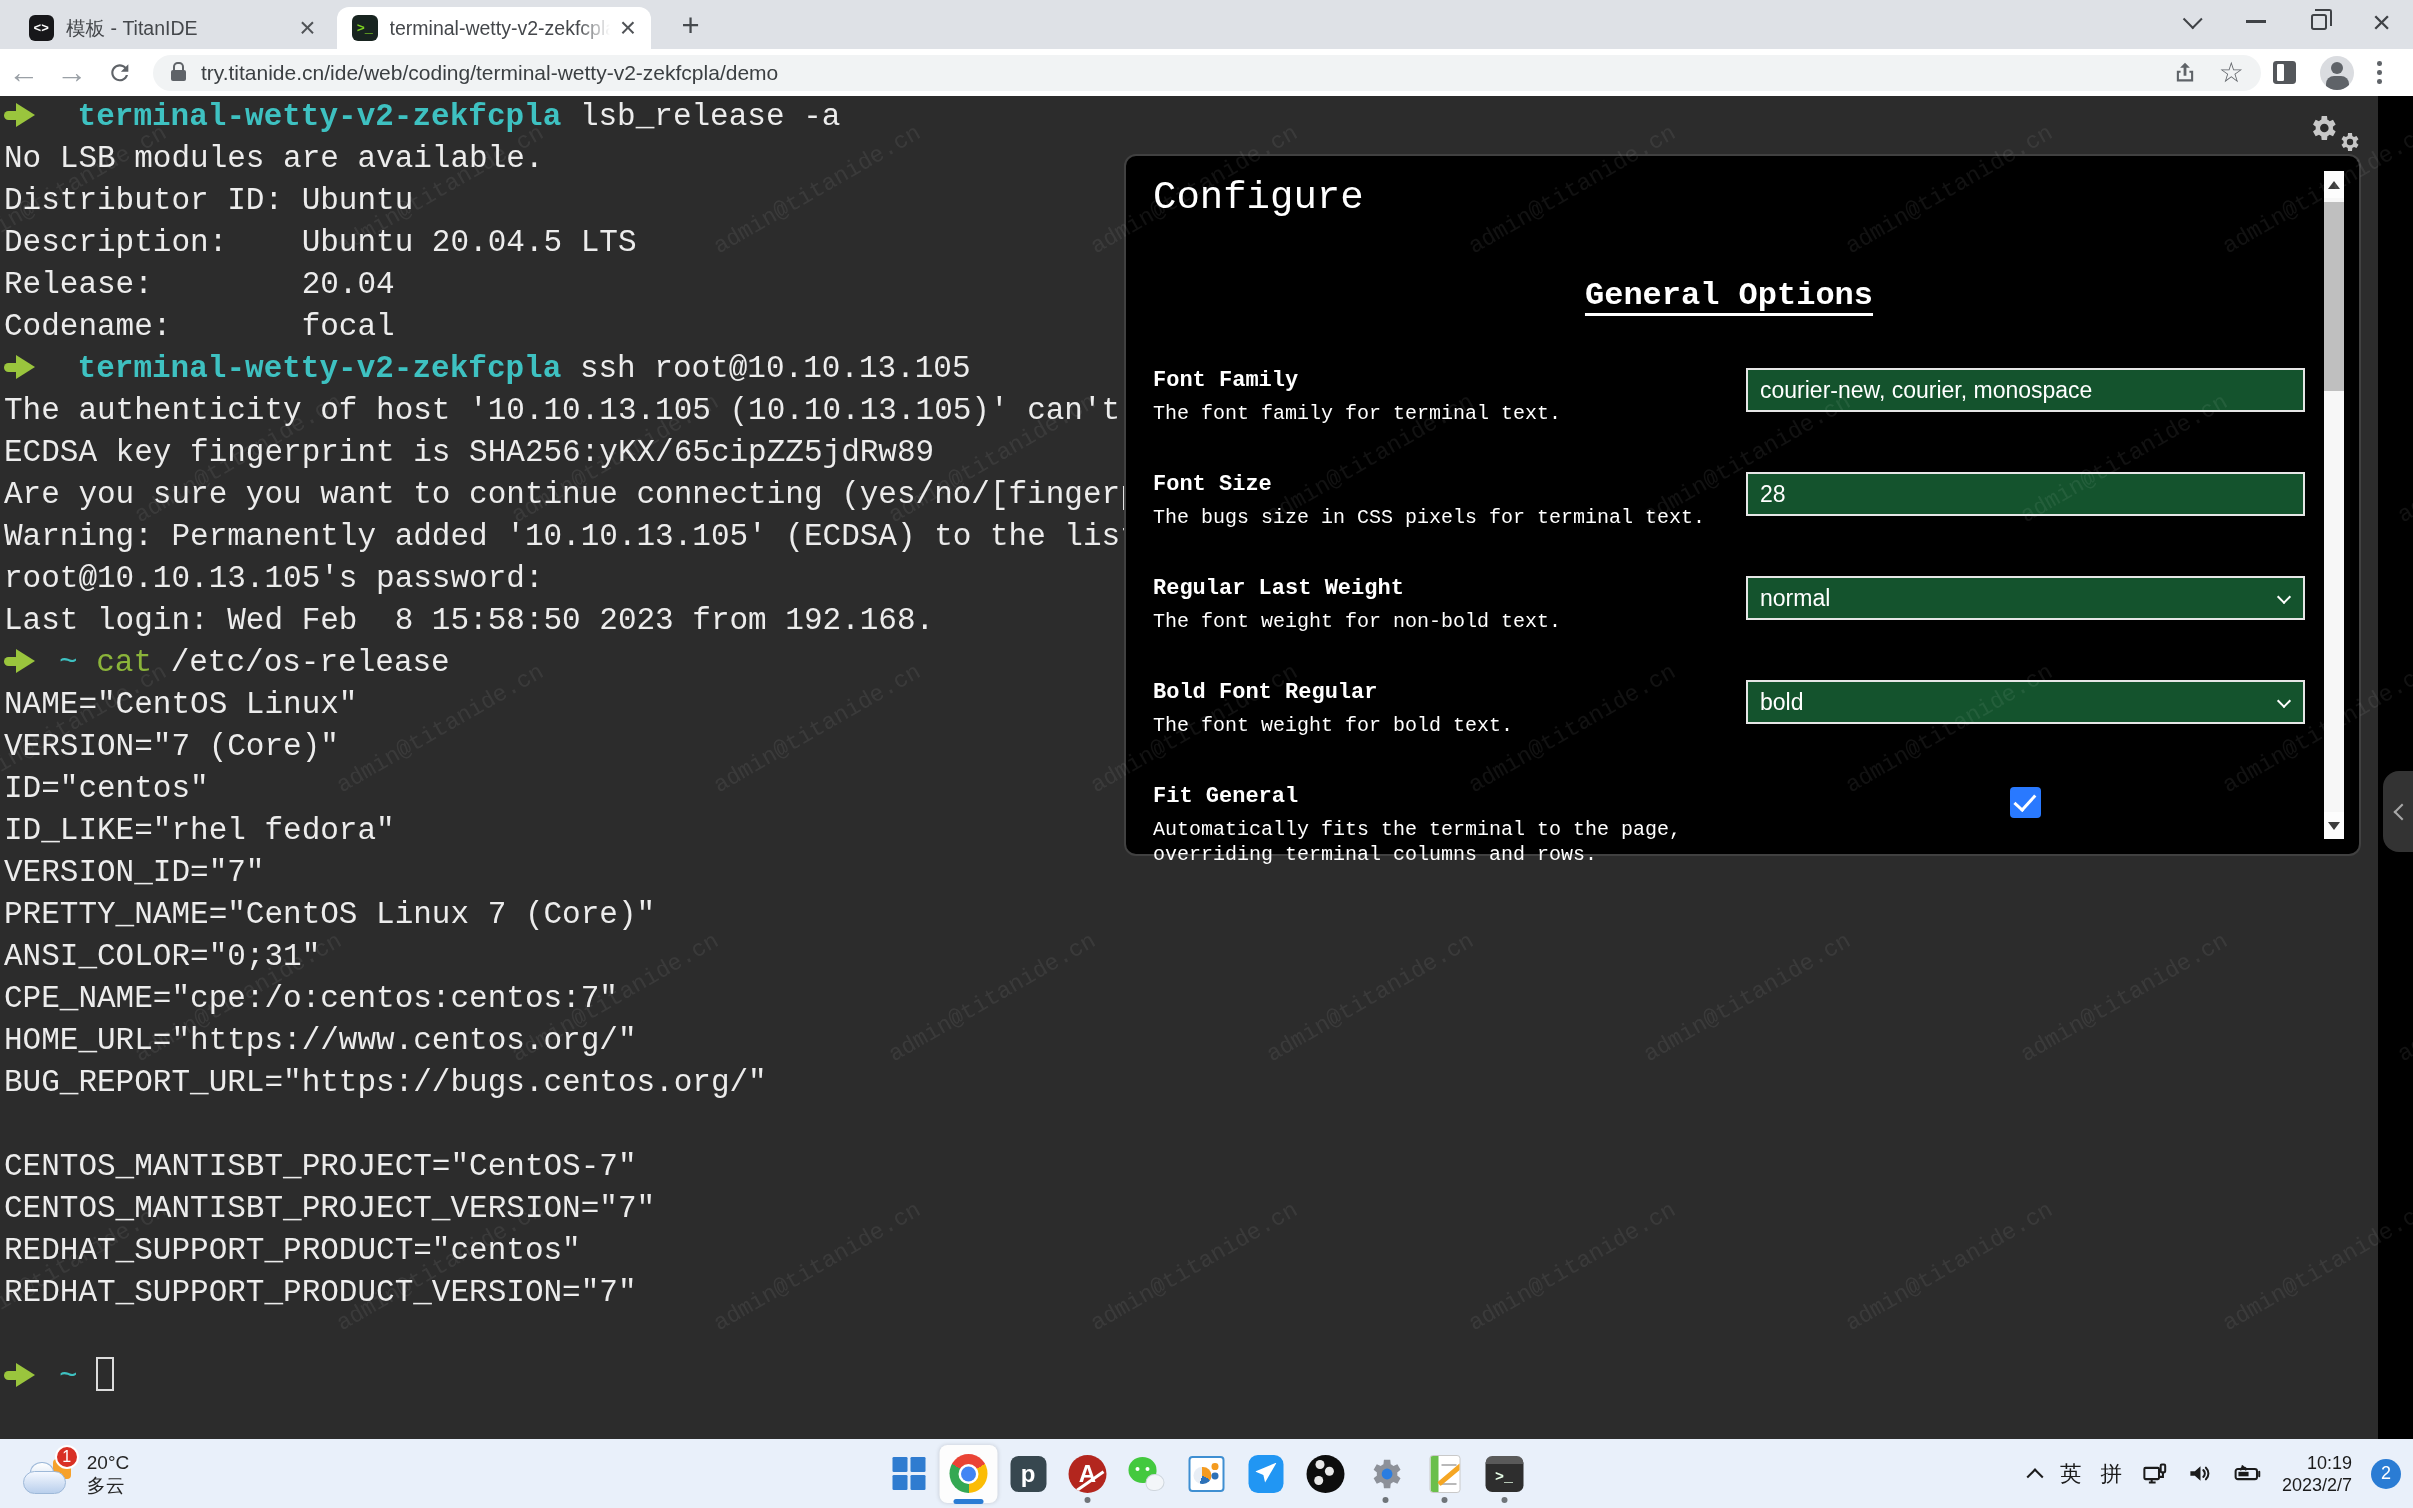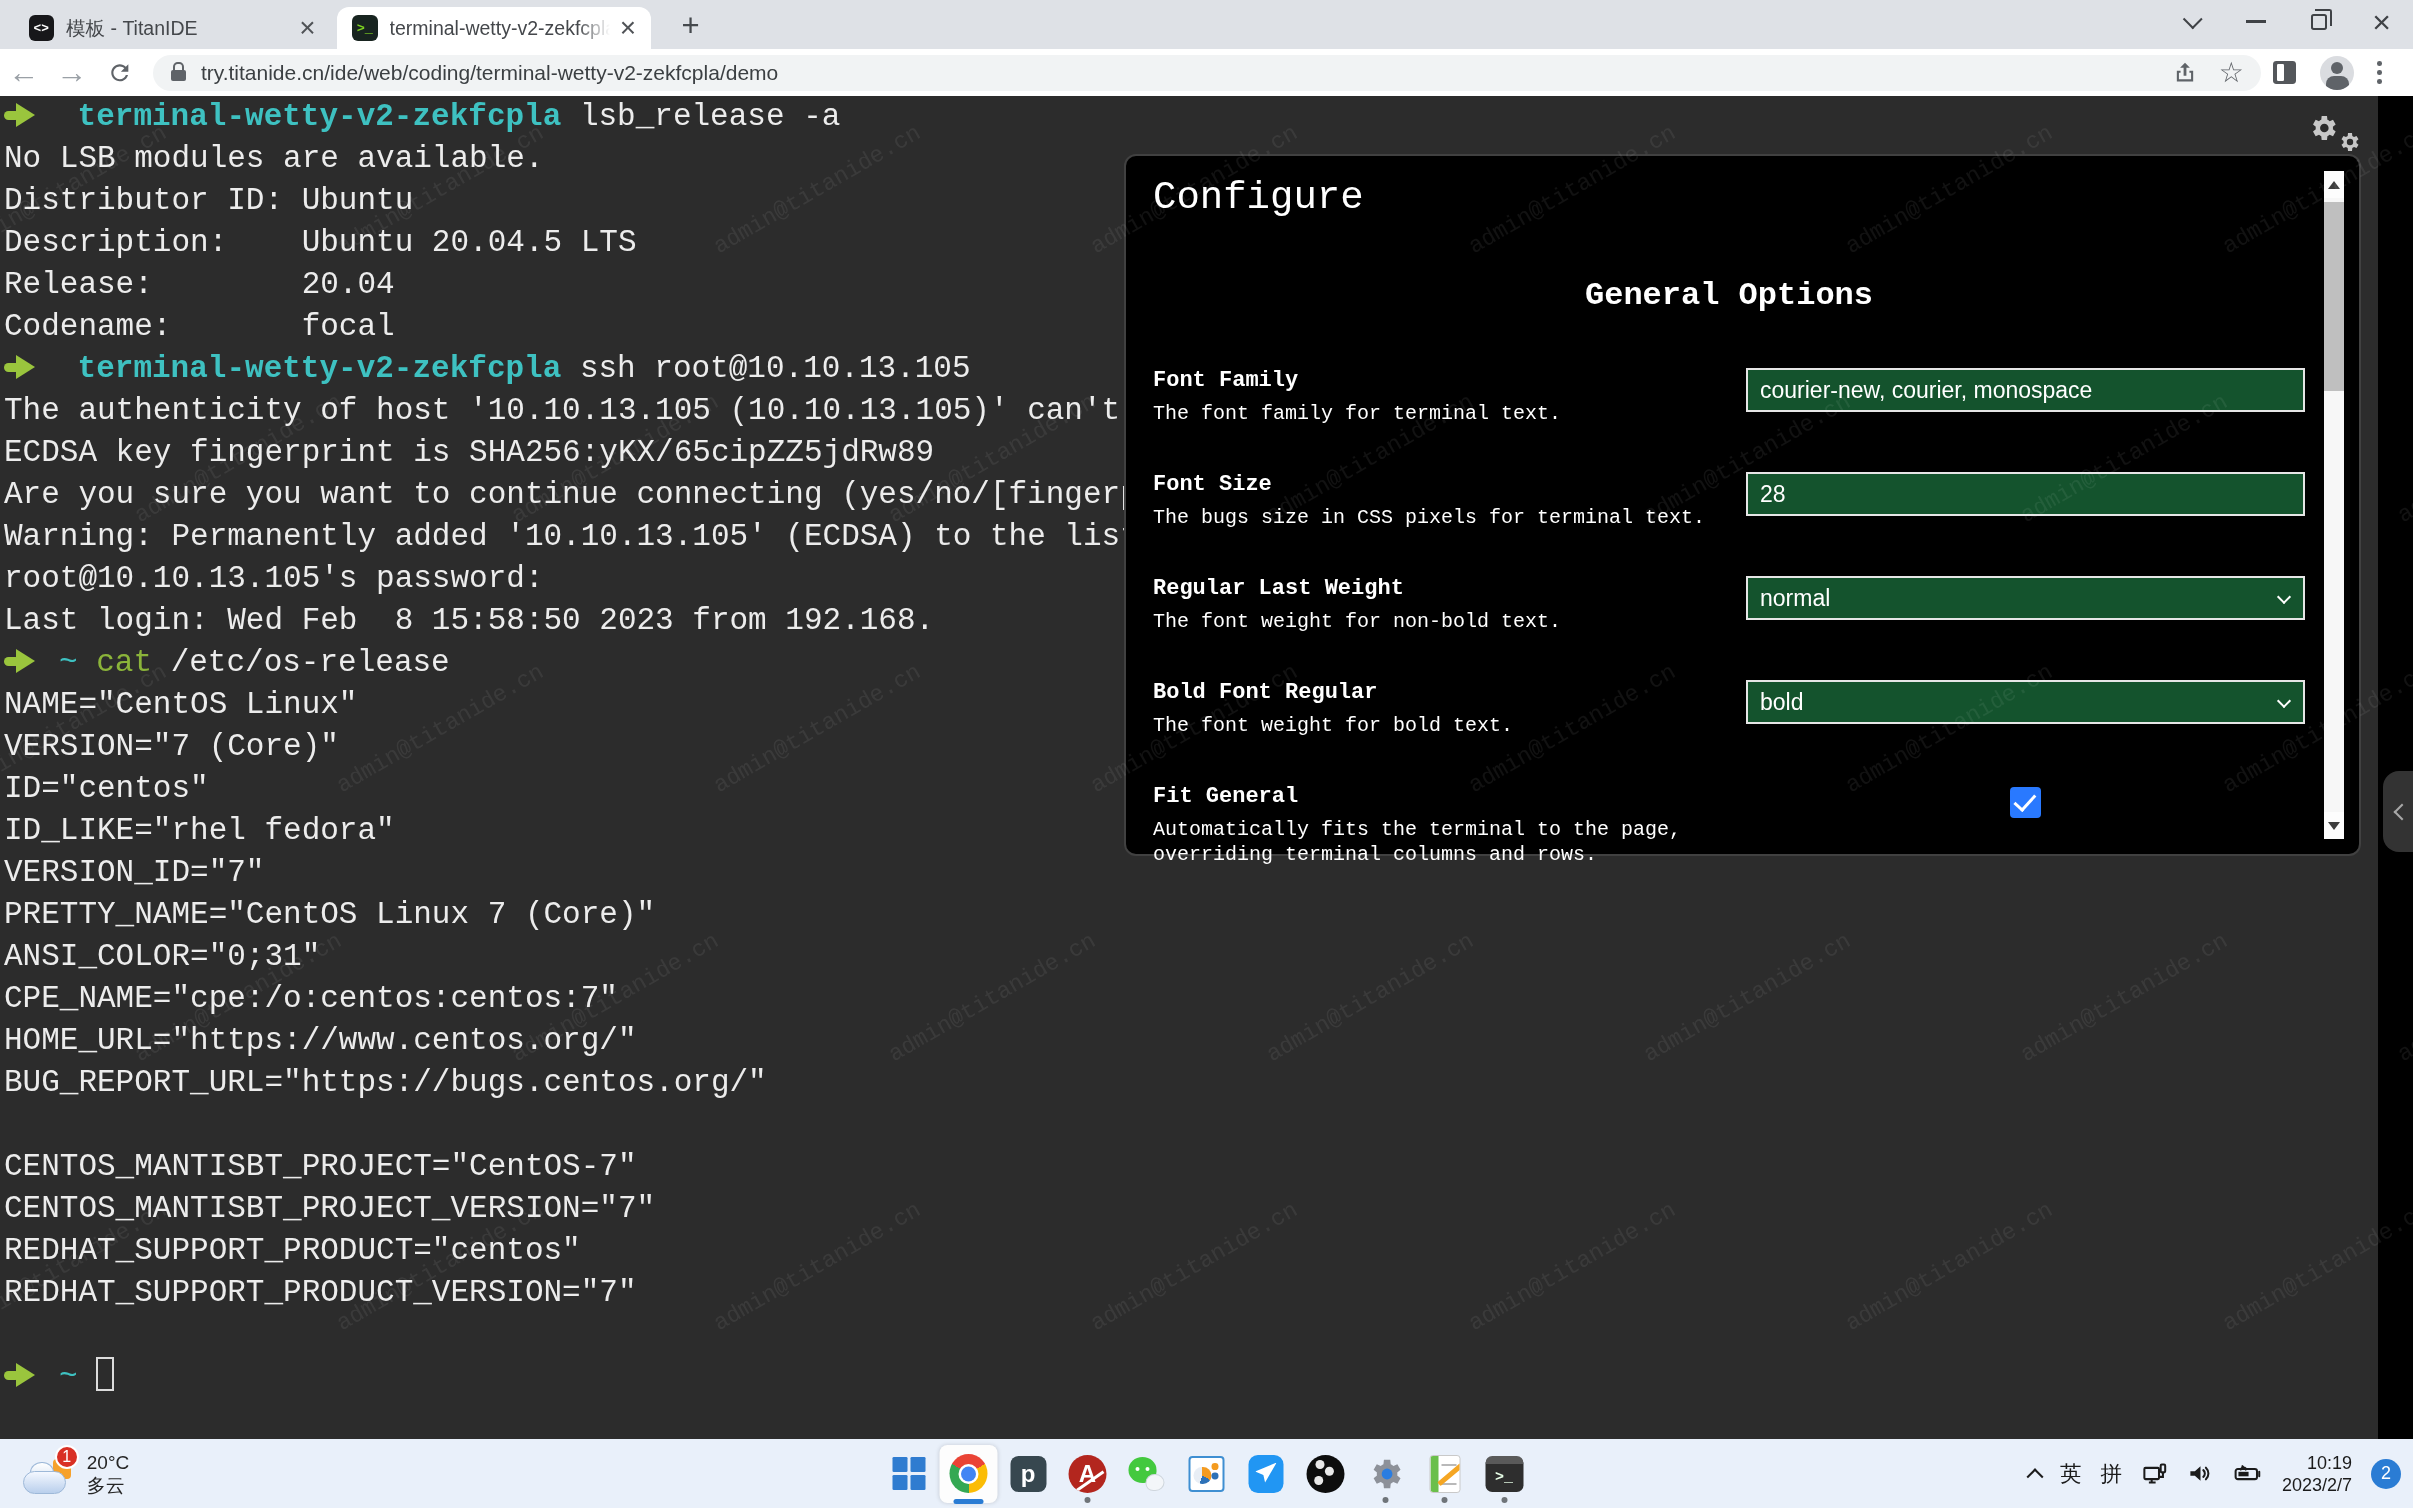--- a/index.html
+++ b/index.html
@@ -61,21 +61,21 @@
   .g-big { left:0; top:0; }
   .g-small { left:30px; top:17.5px; }
 
   .rstrip { position:absolute; top:0; bottom:0; left:2378px; width:35px; background:#000; z-index:2; }
   .handle { position:absolute; left:2383px; top:675px; width:31px; height:81px; background:#333333; border-radius:16px 0 0 16px; display:flex; align-items:center; justify-content:center; z-index:3; }
   .handle-chev { width:12px; height:12px; border-left:2.7px solid #a8a8a8; border-bottom:2.7px solid #a8a8a8; transform:rotate(45deg); margin-left:6.7px; }
 
   
   .dialog { position:absolute; left:1124px; top:58px; width:1237px; height:702px; background:#000; border:2px solid #414141; border-radius:12px; padding:20px 54px 0 27px; z-index:10; }
   .dlg-title { font:400 39px "Liberation Mono",monospace; color:#fff; }
-  .dlg-section { margin-top:57px; text-align:center; font:700 32px "Liberation Mono",monospace; color:#fff; text-underline-offset:9.4px; text-decoration-thickness:2.7px; }
+  .dlg-section { margin-top:57px; text-align:center; font:700 32px "Liberation Mono",monospace; color:#fff; text-decoration:underline; text-underline-offset:9.4px; text-decoration-thickness:2.7px; }
   .rows { margin-top:54px; }
   .row { display:flex; justify-content:space-between; align-items:flex-start; margin-bottom:46px; min-height:44px; }
   .row-text { width:566px; }
   .row-label { font:700 22px "Liberation Mono",monospace; color:#fff; }
   .row-desc { font:400 20px "Liberation Mono",monospace; color:#fff; margin-top:8px; white-space:pre-line; line-height:25px; }
   .ctl { width:559px; flex:none; position:relative; }
   .inp { width:100%; height:44px; background:#14532d; border:2px solid #e6e6e6; color:#fff; font:400 23px "Liberation Sans",sans-serif; padding:0 12px; outline:none; }
   .sel { display:flex; align-items:center; }
   .sel-chev { position:absolute; right:16px; top:16px; width:10px; height:10px; border-right:2.7px solid #fff; border-bottom:2.7px solid #fff; transform:rotate(45deg); }
   .ctl-check { display:flex; justify-content:center; }

